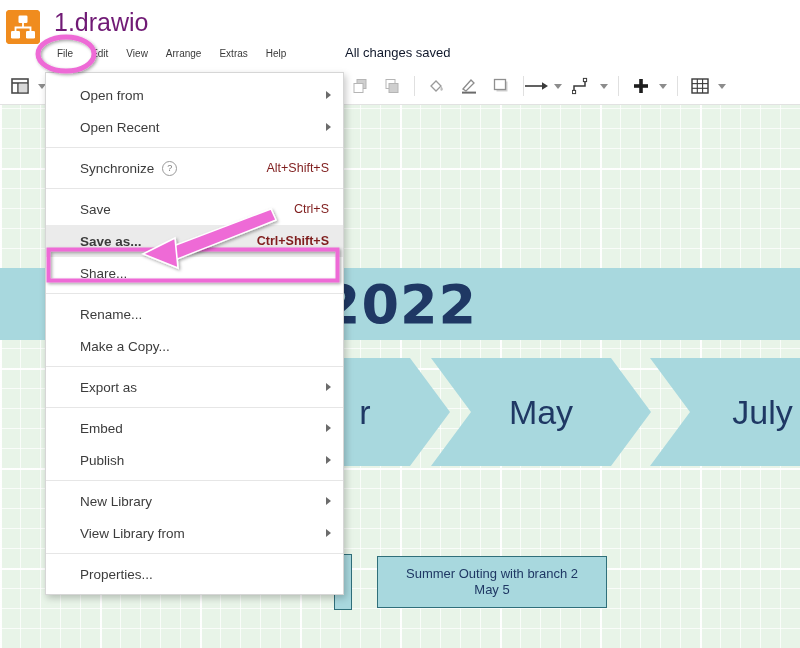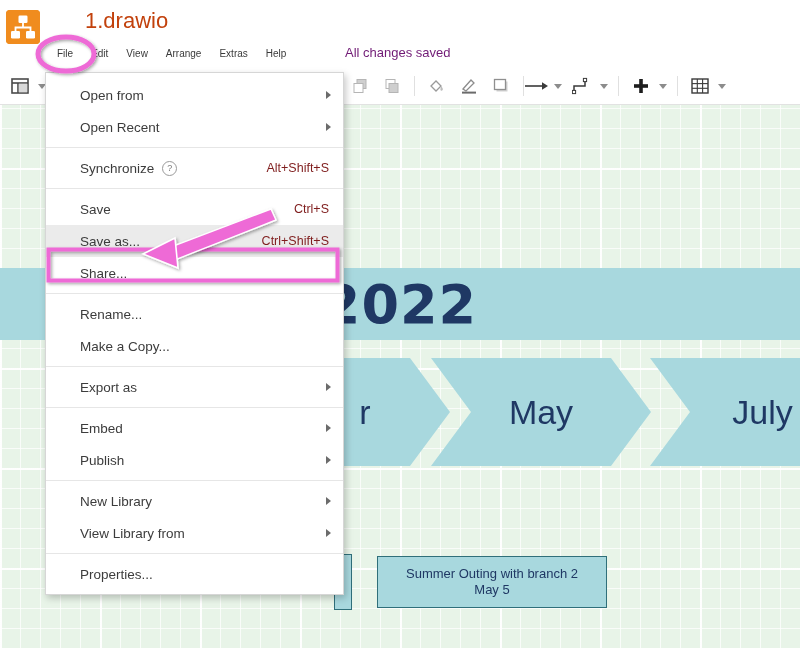--- a/index.html
+++ b/index.html
@@ -56,30 +56,29 @@
   }
 
   
   #titlebar{position:absolute;left:0;top:0;width:800px;height:68px;background:#ffffff;z-index:40;}
   #logo{
     position:absolute;left:6px;top:10px;width:34px;height:34px;border-radius:4px;
     background:#f08c1e;
   }
   #logo svg{display:block;}
   #doc-title{
-    position:absolute;left:54px;top:8px;font-size:22px;color:#c2410c;
+    position:absolute;left:54px;top:8px;font-size:25px;color:#701a75;
     font-family:"Liberation Sans",sans-serif;
-    margin-left:31px;
   }
   #menubar{position:absolute;left:48px;top:43px;height:22px;display:flex;align-items:center;}
   .menu-top{
     font-size:10px;color:#3a3a3a;padding:0 9px;cursor:default;line-height:22px;
   }
   #save-status{
-    position:absolute;left:345px;top:45px;font-size:13px;color:#701a75;
+    position:absolute;left:345px;top:45px;font-size:13px;color:#0f172a;
   }
 
   
   #toolbar{
     position:absolute;left:0;top:68px;width:800px;height:36px;background:#ffffff;
     border-bottom:1px solid #e2e2e2;z-index:35;
   }
   .tb{position:absolute;top:0;height:36px;display:flex;align-items:center;}
   .tb-btn{
     width:26px;height:26px;display:flex;align-items:center;justify-content:center;
@@ -103,21 +102,21 @@
     position:relative;height:32px;display:flex;align-items:center;
     padding:0 12px 0 34px;font-size:13.5px;color:#3c3c3c;cursor:default;
     font-family:"Liberation Sans",sans-serif;
   }
   .mi .sc{margin-left:auto;color:#7f1d1d;font-size:12.5px;padding-right:2px;}
   .mi .arr{
     margin-left:auto;width:0;height:0;
     border-top:4px solid transparent;border-bottom:4px solid transparent;
     border-left:5px solid #6b6b6b;
   }
-  .mi.hl{background:#ebebeb;}
+  .mi.hl{background:#ebebeb;font-weight:bold;}
   .msep{height:1px;background:#e6e6e6;margin:4px 0;}
   .qmark{
     display:inline-flex;align-items:center;justify-content:center;
     width:13px;height:13px;border:1px solid #9a9a9a;border-radius:50%;
     font-size:9px;color:#7a7a7a;margin-left:8px;line-height:1;
   }
 
   
   #anno{position:absolute;left:0;top:0;width:800px;height:648px;z-index:80;pointer-events:none;}
 </style>

